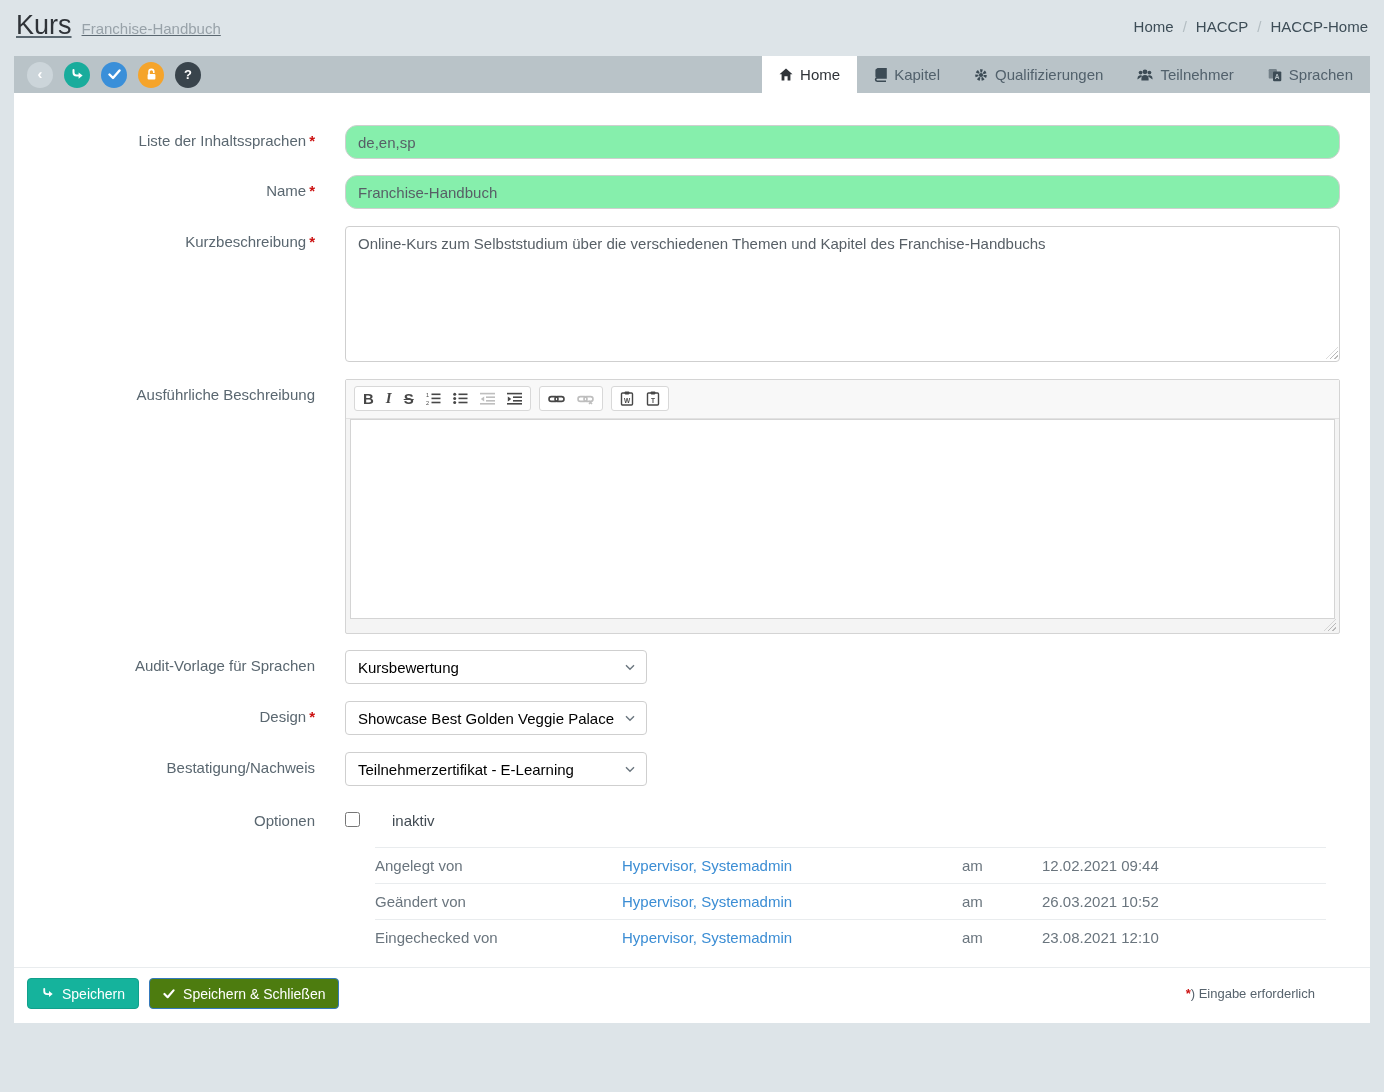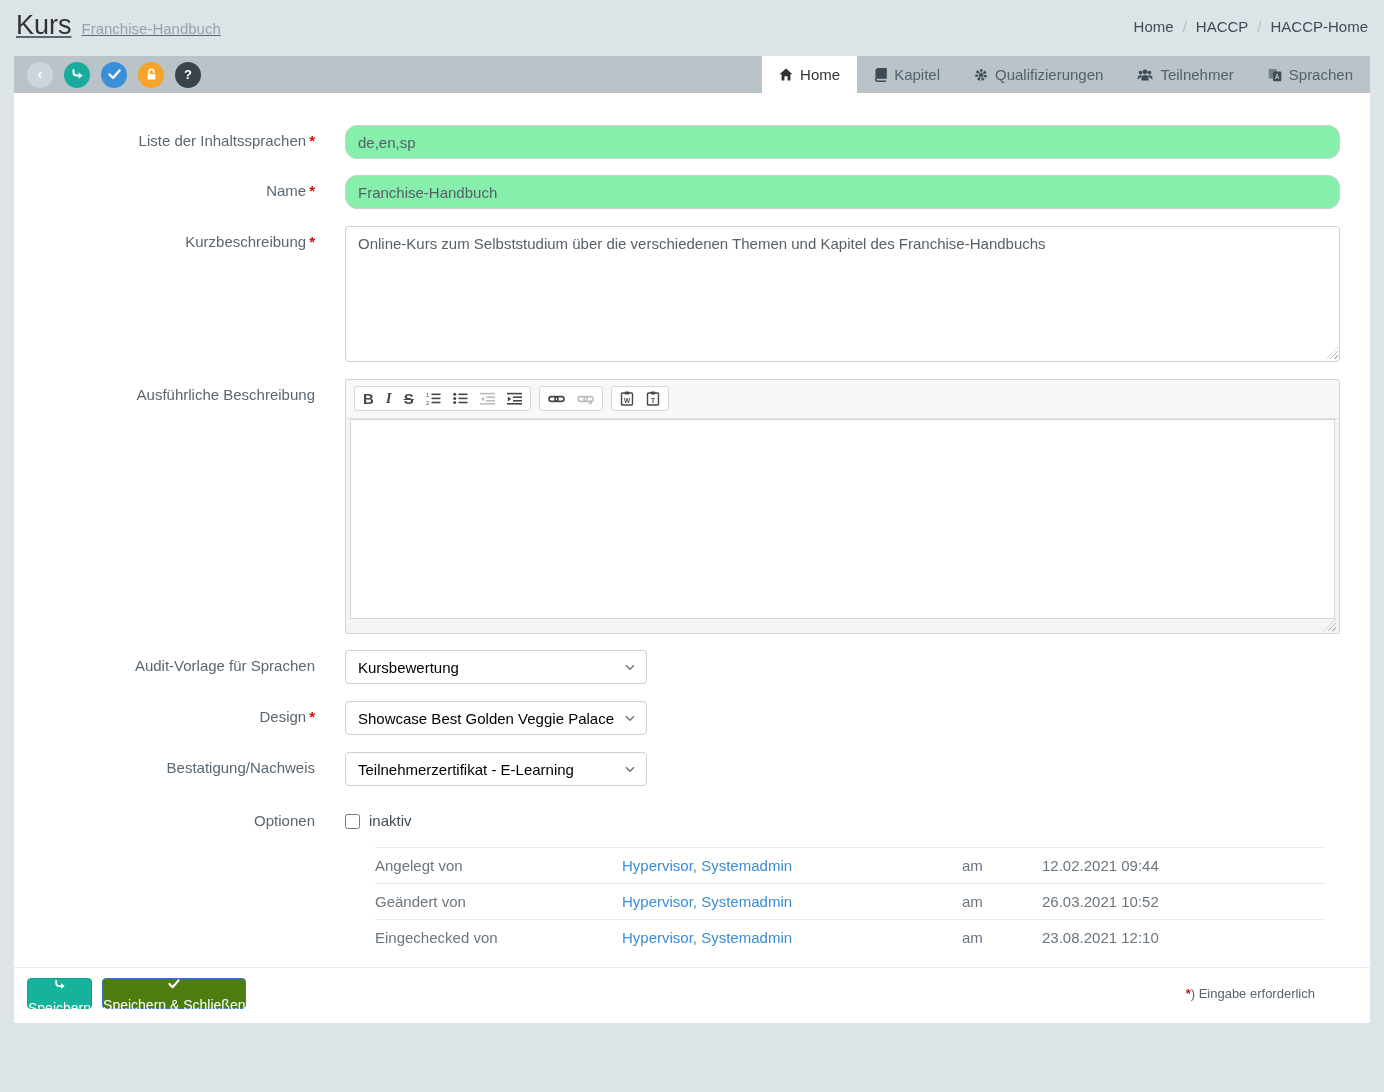--- a/index.html
+++ b/index.html
@@ -80,21 +80,21 @@
   .cbx-label { color:#414a52; }
   
   .meta-table { margin:18px 44px 0 361px; }
   .meta-row { display:flex; align-items:center; border-top:1px solid #e9ecee; padding:9px 0; font-size:15px; }
   .meta-lbl { width:247px; color:#6a757e; }
   .meta-user { width:340px; color:#3b8dd4; cursor:pointer; }
   .meta-am { width:80px; color:#6a757e; }
   .meta-date { color:#6a757e; }
   
   .card-footer { border-top:1px solid #e9ecee; margin-top:12px; padding:10px 13px 14px 13px; display:flex; justify-content:space-between; align-items:center; }
-  .btn { display:inline-flex; align-items:center; gap:8px; border-radius:4px; color:#fff; font-size:14px; padding:0 0; height:31px; cursor:pointer; border:1px solid transparent;flex-direction:column; }
+  .btn { display:inline-flex; align-items:center; gap:8px; border-radius:4px; color:#fff; font-size:14px; padding:0 13px; height:31px; cursor:pointer; border:1px solid transparent; }
   .btn-save { background:#15b39c; border-color:#11a08c; }
   .btn-save-close { background:#4d7c0f; border-color:#3479bc; margin-left:10px; }
   .required-note { font-size:13px; color:#57636d; padding-right:42px; }
   .required-note .star { color:#cc1111; font-weight:700; }
   .bottom-space { height:30px; }
   svg { display:block; }
 </style>
 </head>
 <body>
 
@@ -356,21 +356,21 @@
           <svg width="10" height="7" viewBox="0 0 10 7">
               <path d="M1 1.2 L5 5.2 L9 1.2" fill="none" stroke="#6a757e" stroke-width="1.4"></path>
             </svg>
         </span>
       </div>
     </div>
   </div>
 
   <div class="check-row">
     <div class="lbl-col">Optionen</div>
-    <div class="field-col" style="display:flex;align-items:flex-end;">
+    <div class="field-col" style="display:flex;align-items:flex-start;gap:23px;">
       <input type="checkbox" class="cbx" style="">
       <span class="cbx-label">inaktiv</span>
     </div>
   </div>
 
   <div class="meta-table">
     <div class="meta-row">
       <span class="meta-lbl">Angelegt von</span>
       <span class="meta-user">Hypervisor, Systemadmin</span>
       <span class="meta-am">am</span>

